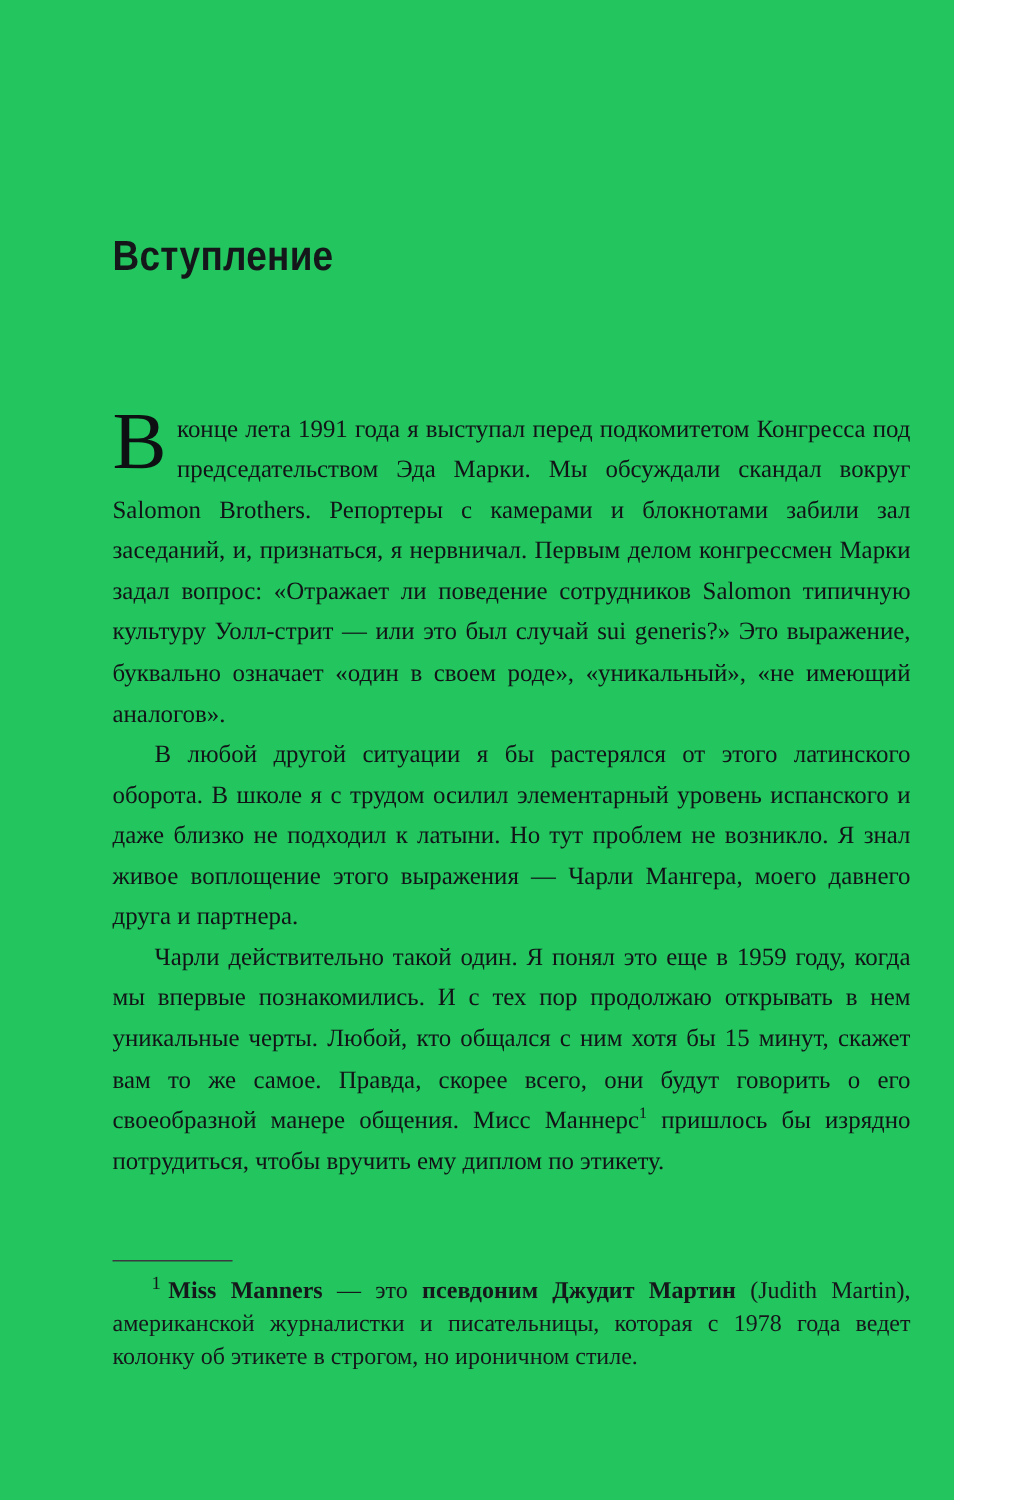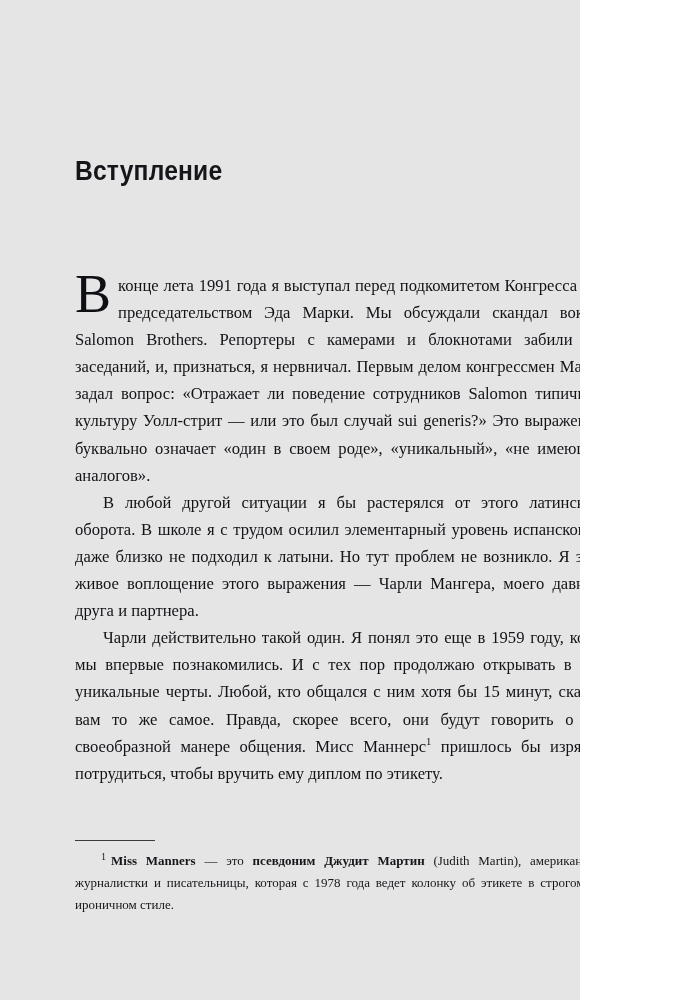--- a/index.html
+++ b/index.html
@@ -3,23 +3,23 @@
 <meta charset="utf-8">
 <style>
   html, body {
     margin: 0;
     padding: 0;
     background: #ffffff;
   }
 
   .page {
     position: relative;
-    width: 580px;
+    width: 636px;
     height: 1000px;
-    background: #e5e5e5;
+    background: #22c55e;
     overflow: hidden;
     box-sizing: border-box;
   }
 
   
   .chapter-title {
     position: absolute;
     left: 75px;
     top: 136px;
     font-family: "Liberation Sans Narrow", "Liberation Sans", sans-serif;
@@ -86,21 +86,21 @@
   .footnote-rule {
     width: 80px;
     height: 1px;
     background: #3a3b3f;
     margin: 0 0 9px 0;
   }
 
   .footnote-text {
     margin: 0;
     font-family: "Liberation Serif", "DejaVu Serif", serif;
-    font-size: 13px;
+    font-size: 16px;
     line-height: 21.8px;
     color: #16171b;
     text-align: justify;
     text-justify: inter-word;
     hyphens: manual;
     -webkit-hyphens: manual;
     text-indent: 26px;
   }
 
   .footnote-text .marker {

